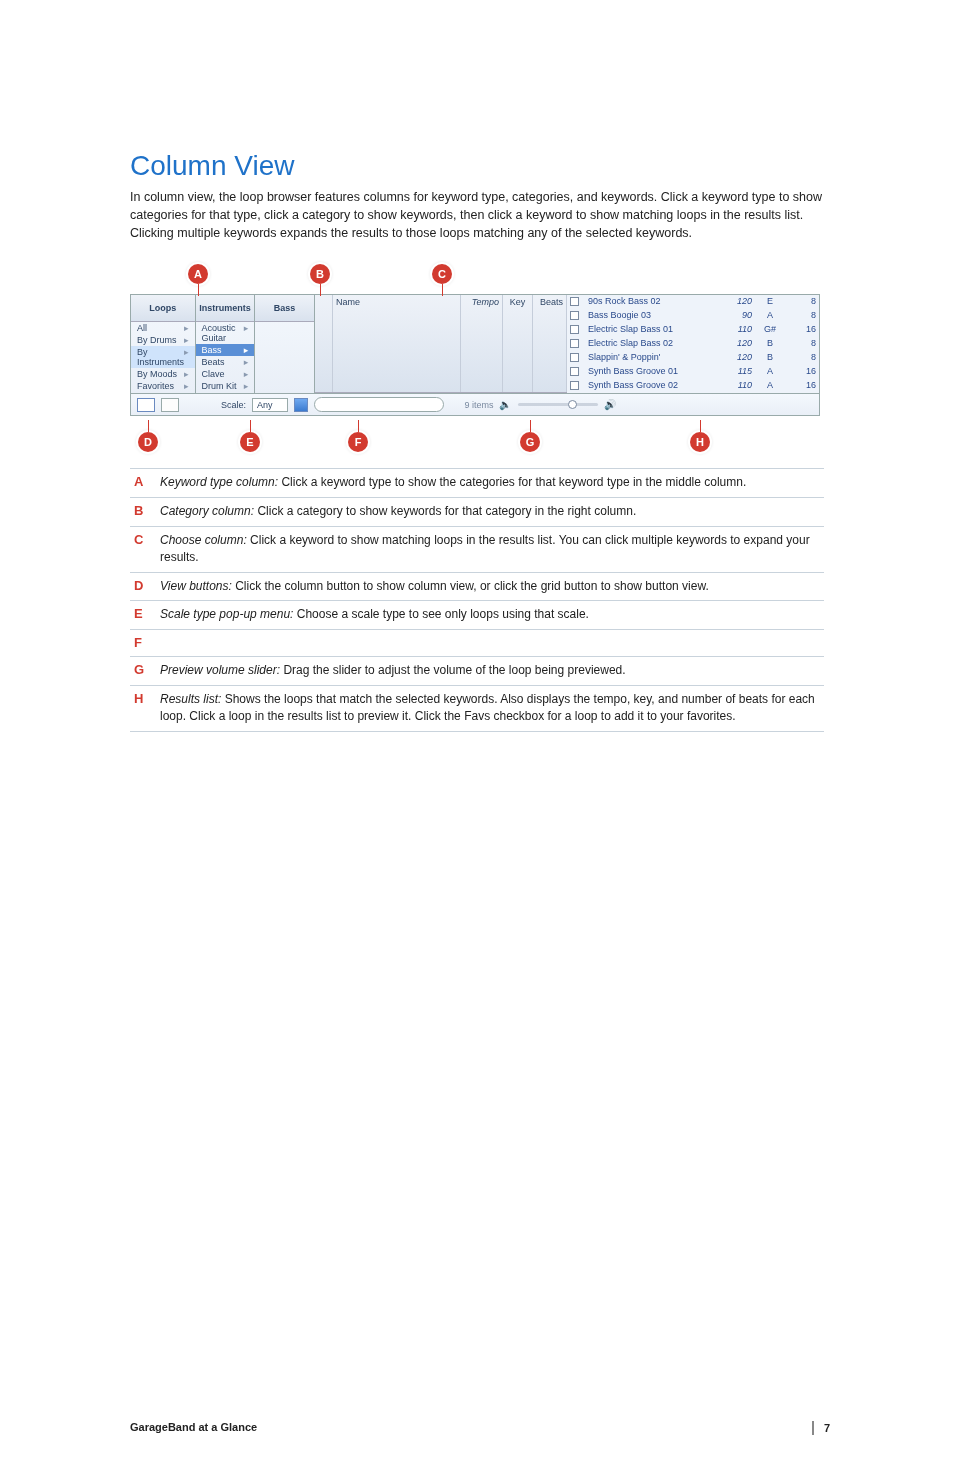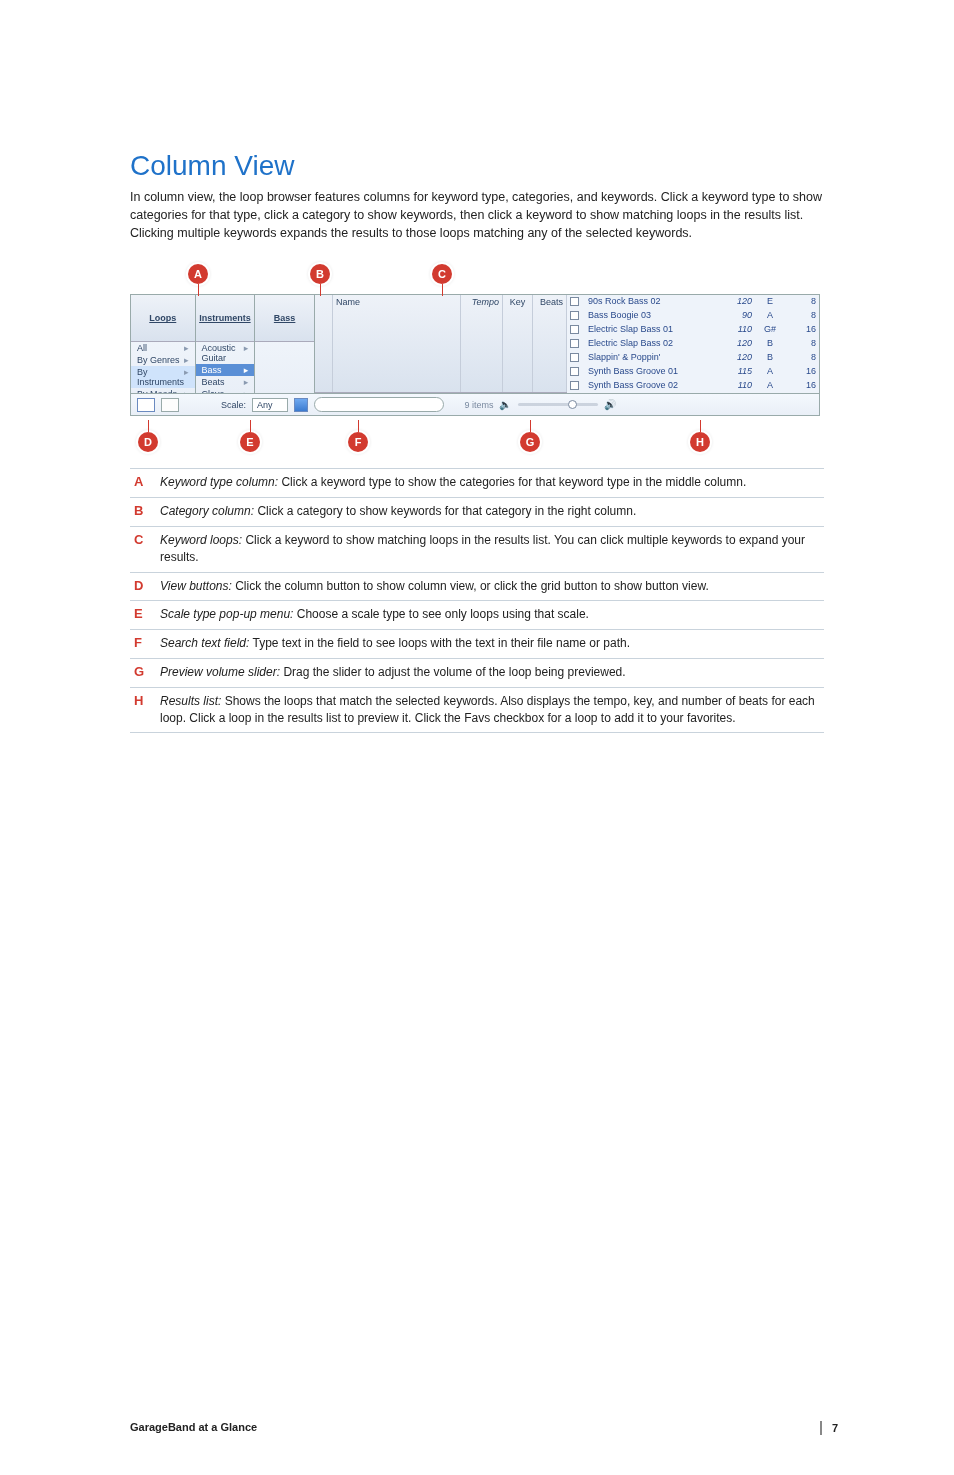--- a/index.html
+++ b/index.html
@@ -73,22 +73,21 @@
     background: linear-gradient(#f4f8fd,#e9eff7);
   }
   .col-head {
     font-size: 9px;
     text-align: center;
     font-weight: bold;
     color: #3a5;
     color: #304766;
     background: linear-gradient(#eef2f8,#d9e2ee);
     border-bottom: 1px solid #aab;
-    padding: 18px 0;
-    text-decoration: underline;
+    padding: 8px 0;
   }
   .col-body {
     flex: 1;
     overflow: hidden;
   }
   .row {
     display: flex;
     justify-content: space-between;
     padding: 1px 6px;
     font-size: 9px;
@@ -193,21 +192,21 @@
     font-size: 12px;
     line-height: 1.4;
     color: #222;
   }
   .legend-text .term { font-style: italic; }
   
   .footer {
     position: absolute;
     bottom: 40px;
     left: 130px;
-    right: 116px;
+    right: 124px;
     display: flex;
     justify-content: space-between;
     font-size: 11px;
     color: #222;
     border-top: none;
     padding-top: 6px;
   }
   .footer .bar { border-left: 2px solid #888; height: 14px; margin-right: 10px; }
   .footer .title { font-weight: bold; }
   .footer .pg { font-weight: bold; display:flex; align-items:center;}
@@ -229,21 +228,21 @@
   <div class="panel">
 
     <div class="col" style="width:122px">
       <div class="col-head">Loops</div>
       <div class="col-body" id="loops-body">
           <div class="row">
             <span>All</span>
             <span class="chev">▸</span>
           </div>
           <div class="row">
-            <span>By Genres</span>
+            <span>By Drums</span>
             <span class="chev">▸</span>
           </div>
           <div class="row active">
             <span>By Instruments</span>
             <span class="chev">▸</span>
           </div>
           <div class="row">
             <span>By Moods</span>
             <span class="chev">▸</span>
           </div>
@@ -380,33 +379,32 @@
     <div class="legend-row">
       <div class="legend-key">A</div>
       <div class="legend-text"><span class="term">Keyword type column:</span>  Click a keyword type to show the categories for that keyword type in the middle column.</div>
     </div>
     <div class="legend-row">
       <div class="legend-key">B</div>
       <div class="legend-text"><span class="term">Category column:</span>  Click a category to show keywords for that category in the right column.</div>
     </div>
     <div class="legend-row">
       <div class="legend-key">C</div>
-      <div class="legend-text"><span class="term">Keyword loops:</span>  Click a keyword to show matching loops in the results list. You can click multiple keywords to expand your results.</div>
+      <div class="legend-text"><span class="term">Choose column:</span>  Click a keyword to show matching loops in the results list. You can click multiple keywords to expand your results.</div>
     </div>
     <div class="legend-row">
       <div class="legend-key">D</div>
       <div class="legend-text"><span class="term">View buttons:</span>  Click the column button to show column view, or click the grid button to show button view.</div>
     </div>
     <div class="legend-row">
       <div class="legend-key">E</div>
       <div class="legend-text"><span class="term">Scale type pop-up menu:</span>  Choose a scale type to see only loops using that scale.</div>
     </div>
     <div class="legend-row">
       <div class="legend-key">F</div>
-      <div class="legend-text"><span class="term">Search text field:</span>  Type text in the field to see loops with the text in their file name or path.</div>
     </div>
     <div class="legend-row">
       <div class="legend-key">G</div>
       <div class="legend-text"><span class="term">Preview volume slider:</span>  Drag the slider to adjust the volume of the loop being previewed.</div>
     </div>
     <div class="legend-row">
       <div class="legend-key">H</div>
       <div class="legend-text"><span class="term">Results list:</span>  Shows the loops that match the selected keywords. Also displays the tempo, key, and number of beats for each loop. Click a loop in the results list to preview it. Click the Favs checkbox for a loop to add it to your favorites.</div>
     </div>
   </div>

